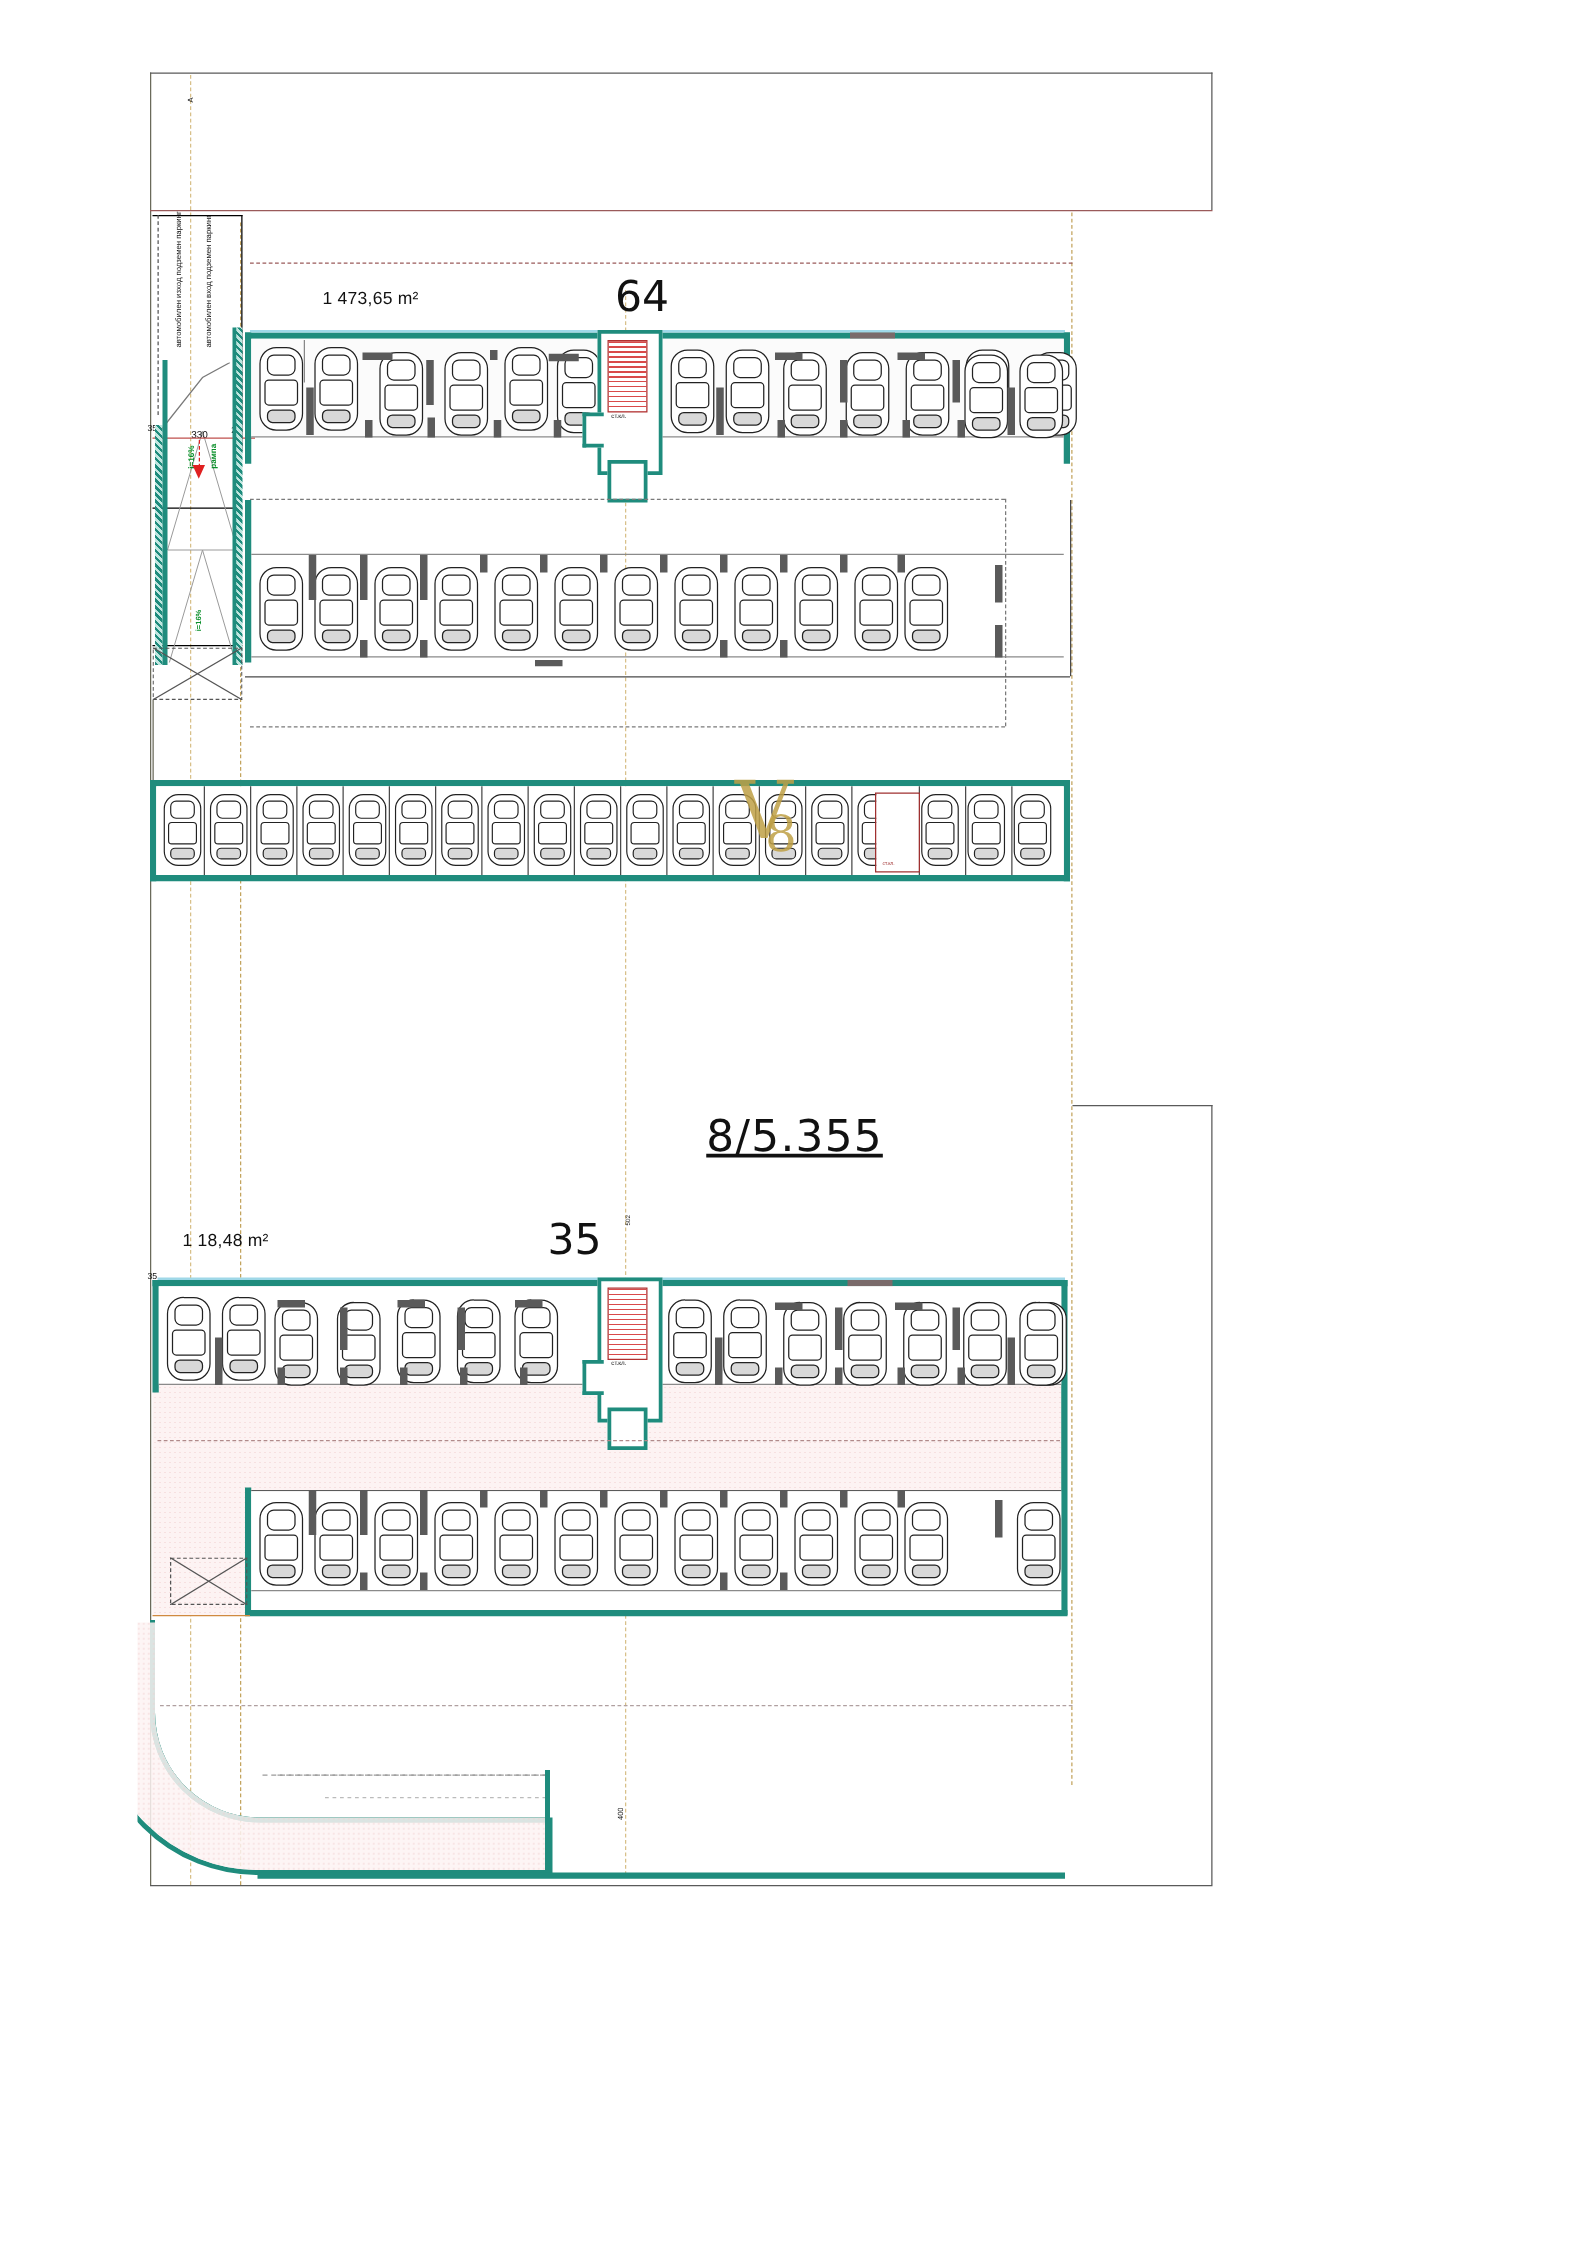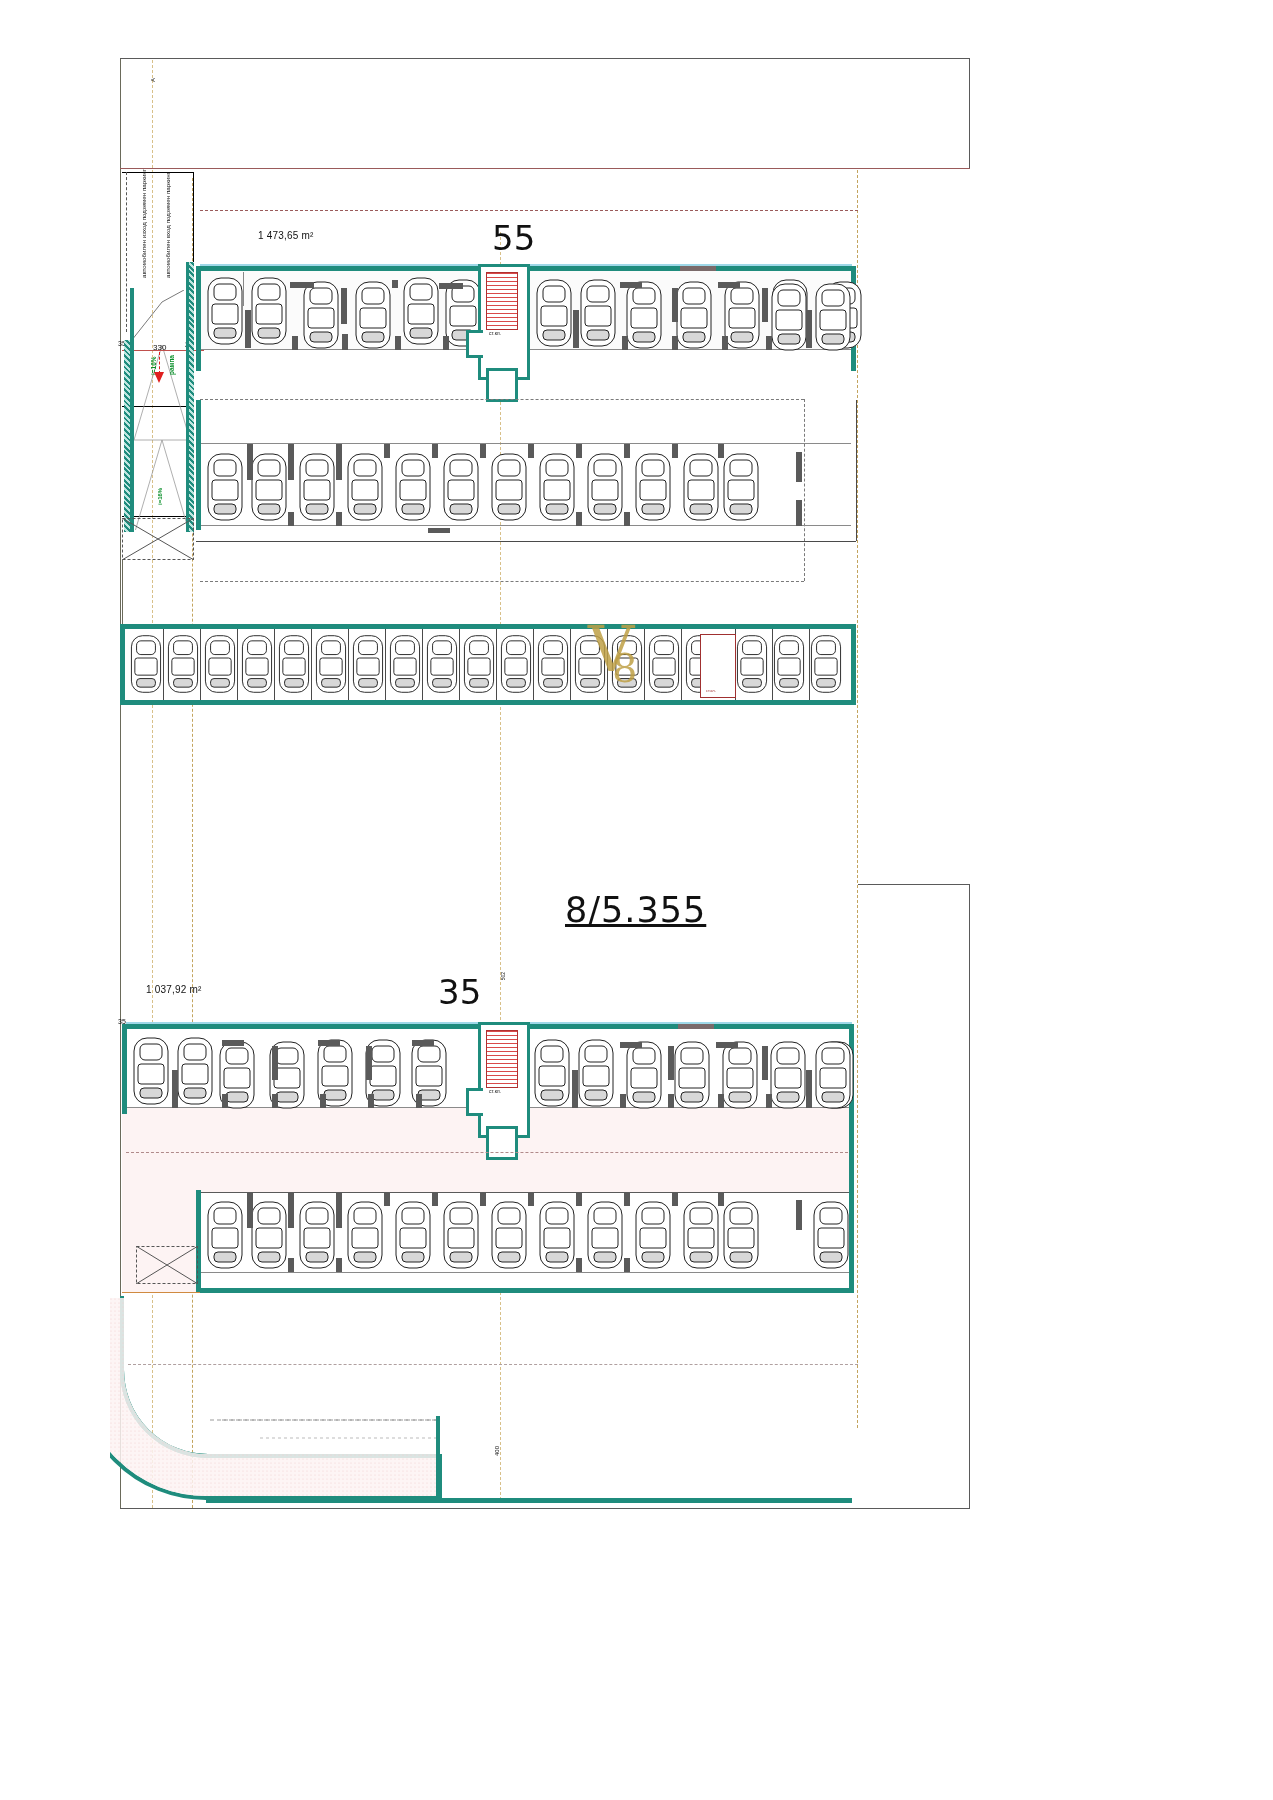--- a/index.html
+++ b/index.html
@@ -26,21 +26,21 @@
   .thinline{position:absolute;height:0;border-top:1px solid #8a8a8a;}
   .redline{position:absolute;height:0;border-top:1px solid #c0504d;}
   .curb{position:absolute;background:#6f6f6f;}
   .pillar{position:absolute;background:#5a5a5a;}
   .lot-div{position:absolute;width:0;border-left:1px solid #4a4a4a;}
   
   .bignum{position:absolute;font-family:"DejaVu Sans", sans-serif;
      font-size:35px;font-weight:400;letter-spacing:1px;color:#111;}
   .plannum{position:absolute;font-family:"DejaVu Sans", sans-serif;
      font-size:34px;color:#111;}
-  .area{position:absolute;font-size:10px;color:#111;letter-spacing:.2px;}
+  .area{position:absolute;font-size:14px;color:#111;letter-spacing:.2px;}
   .tiny{position:absolute;font-size:6px;color:#111;}
   .vtxt{position:absolute;font-size:6.2px;color:#111;line-height:7px;
      writing-mode:vertical-rl;transform:rotate(180deg);white-space:nowrap;}
   .gtxt{position:absolute;font-size:6.5px;color:#0a8f2a;font-weight:bold;
      writing-mode:vertical-rl;transform:rotate(180deg);white-space:nowrap;}
   .dimnum{position:absolute;font-size:8px;color:#111;}
   .watermark{position:absolute;font-family:"DejaVu Sans", sans-serif;
      font-size:52px;font-weight:700;letter-spacing:2px;
      color:transparent;-webkit-text-stroke:1.6px #e0a0a0;
      text-shadow:0 0 0 rgba(0,0,0,0);}
@@ -81,21 +81,21 @@
   <div class="axis-y" style="left:152px;top:60px;height:1448px;"></div>
   <div class="axis-y2" style="left:192px;top:178px;height:1330px;"></div>
   <div class="axis-y" style="left:500px;top:232px;height:1268px;"></div>
   <div class="axis-y2" style="left:857px;top:170px;height:1258px;"></div>
   <div class="tiny" style="left:150px;top:78px;writing-mode:vertical-rl;transform:rotate(180deg);">А</div>
 
   <div class="dash-red" style="left:200px;top:210px;width:658px;"></div>
 
   <div class="area" style="left:258px;top:230px;">1 473,65 m²</div>
 
-  <div class="plannum" style="left:492px;top:218px;">55</div>
+  <div class="plannum" style="left:492px;top:218px;">64</div>
 
   <div class="abs" style="left:122px;top:172px;width:72px;height:360px;">
     <div class="hline" style="left:0;top:0;width:72px;"></div>
     <div class="vline" style="left:71px;top:0;height:189px;"></div>
     <div class="vline" style="left:4px;top:0;height:160px;border-left-style:dashed;border-color:#555;"></div>
     <div class="hline" style="left:0;top:234px;width:72px;"></div>
     <div class="hline" style="left:0;top:344px;width:72px;"></div>
   </div>
 
   <div class="vtxt" style="left:140px;top:232px;height:46px;">автомобилен изход подземен паркинг</div>
@@ -705,21 +705,21 @@
   <div class="stair-v" style="left:700px;top:634px;width:34px;height:62px;background:
        repeating-linear-gradient(to bottom,#c04040 0 0.5px,#fff 0.5px 4px);border:1px solid #a03030;"></div>
   <div class="tiny" style="left:706px;top:688px;font-size:4px;color:#a03030;">ст.кл.</div>
 
   <div class="goldmark" style="left:588px;top:612px;">V</div>
   <div class="goldmark2" style="left:612px;top:645px;">8</div>
 
 
   <div class="bignum" style="left:565px;top:890px;text-decoration:underline;">8/5.355</div>
 
-  <div class="area" style="left:146px;top:984px;">1 037,92 m²</div>
+  <div class="area" style="left:146px;top:984px;">1 18,48 m²</div>
   <div class="plannum" style="left:438px;top:972px;">35</div>
   <div class="tiny" style="left:500px;top:972px;writing-mode:vertical-rl;transform:rotate(180deg);font-size:5px;">502</div>
 
   <div class="floorfill" style="left:122px;top:1024px;width:732px;height:268px;"></div>
 
   <div class="abs" style="left:126px;top:1022px;width:726px;height:2px;background:#9fd8e8;"></div>
   <div class="wall" style="left:122px;top:1024px;width:732px;height:5px;"></div>
   <div class="curb" style="left:678px;top:1024px;width:36px;height:5px;background:#7a6a6a;"></div>
   <div class="wall" style="left:122px;top:1024px;width:5px;height:90px;"></div>
   <div class="wall" style="left:849px;top:1024px;width:5px;height:268px;"></div>

